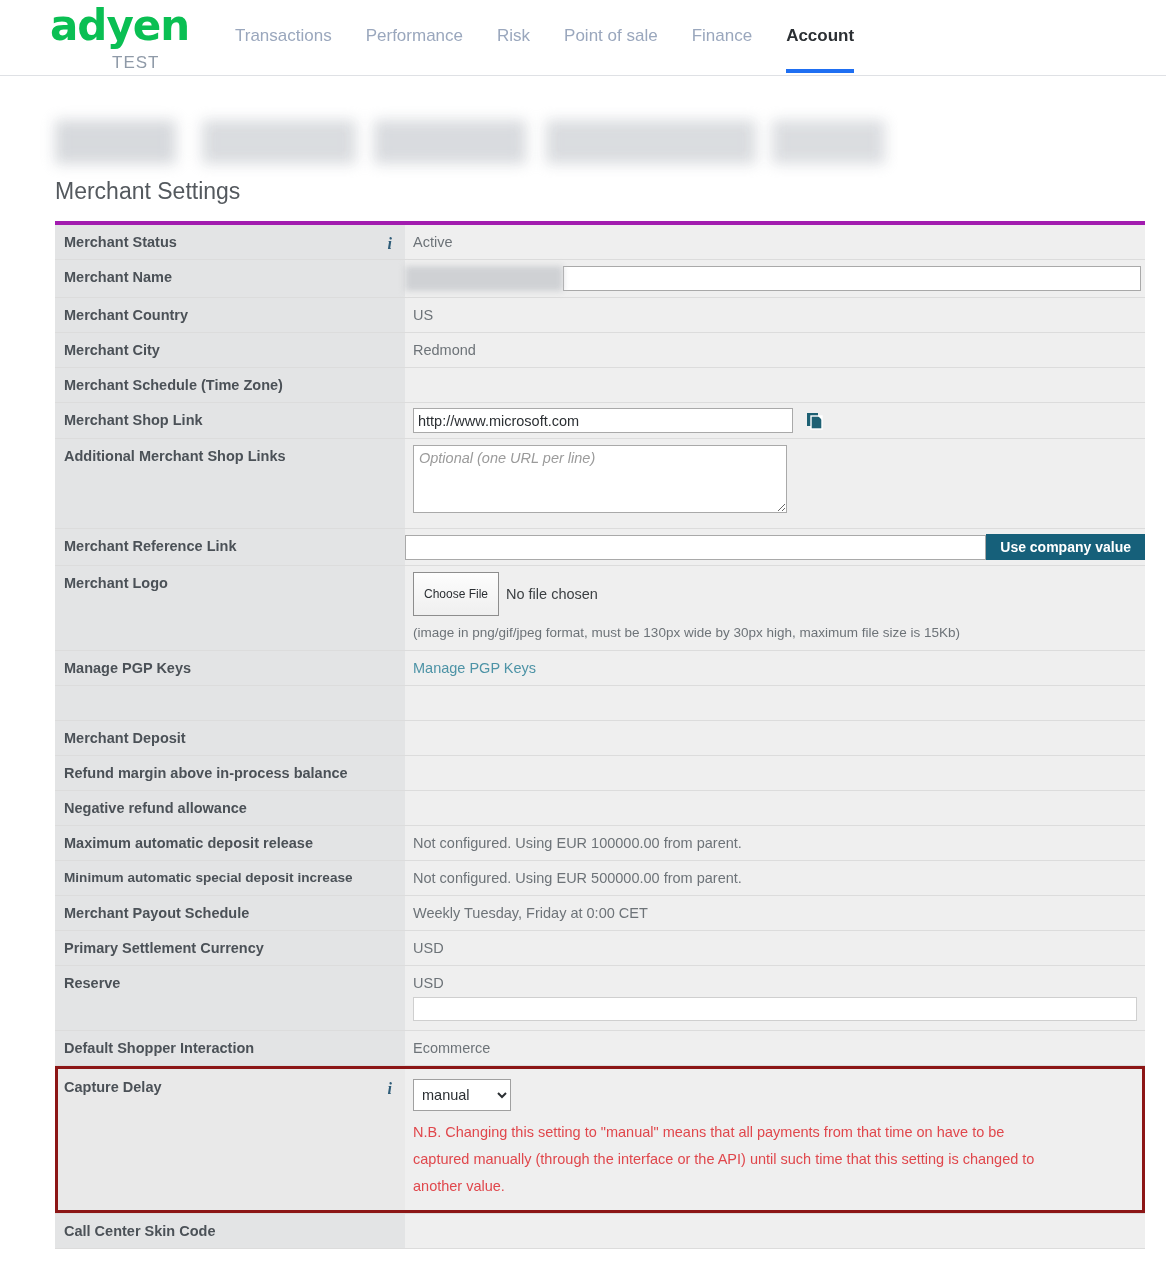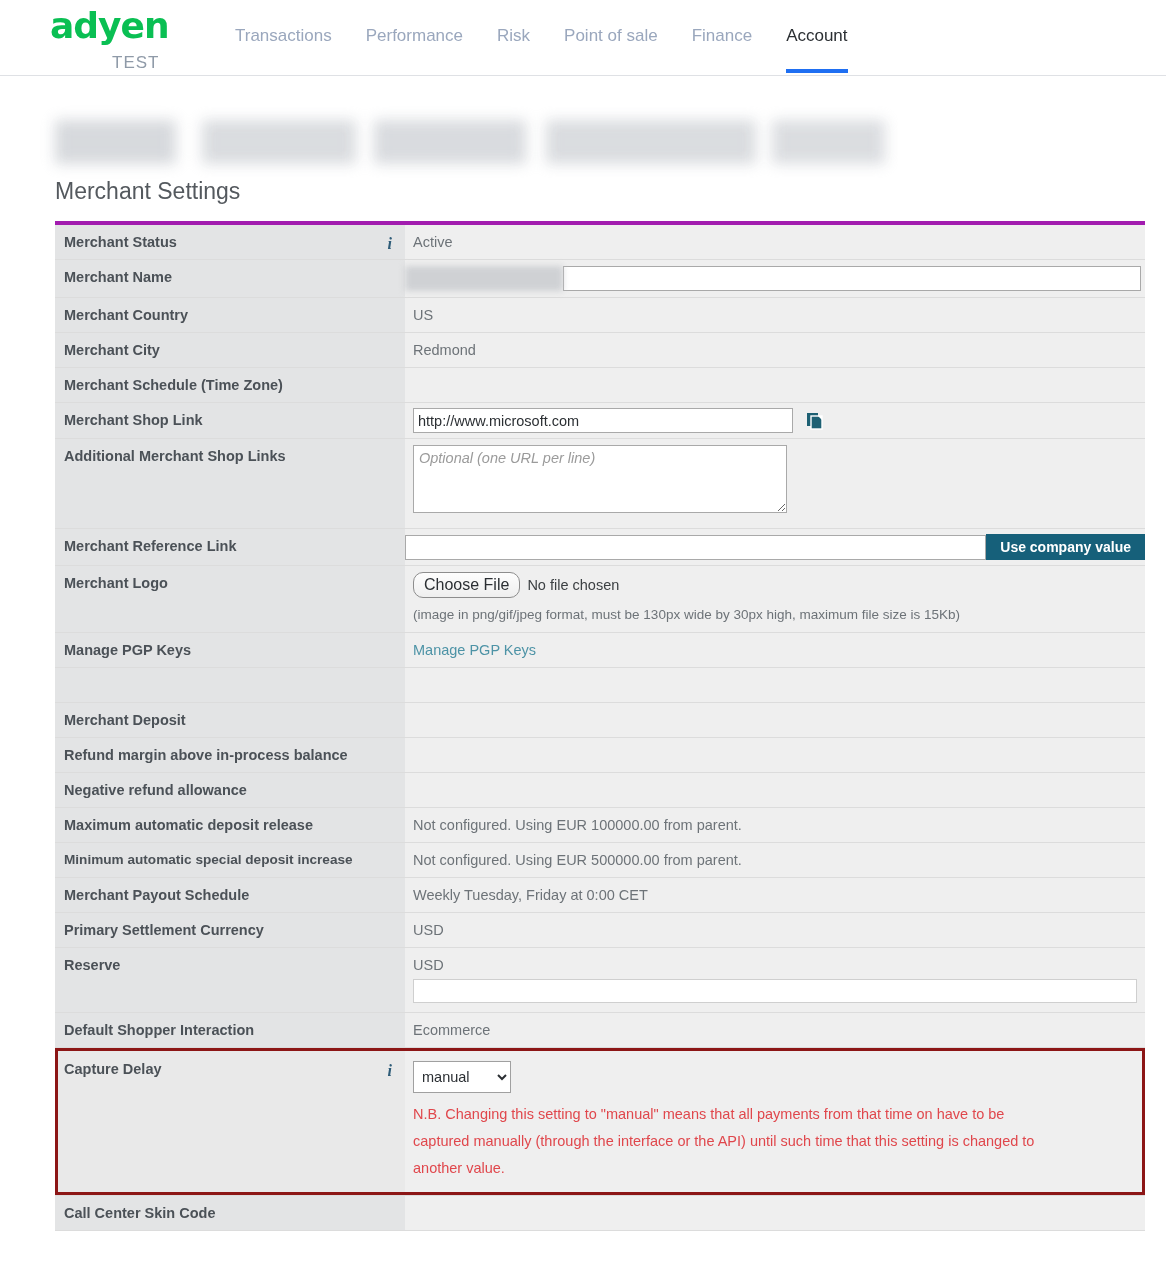--- a/index.html
+++ b/index.html
@@ -19,21 +19,21 @@
     display:flex;align-items:flex-start;
     background:#fff;
   }
   .logo-wrap{
     width:180px;padding-left:50px;padding-top:8px;
     box-sizing:border-box;
     display:flex;flex-direction:column;align-items:flex-start;
   }
   .logo-mark{
     font-family:"DejaVu Sans",sans-serif;
-    font-size:36px;line-height:36px;
+    font-size:42px;line-height:36px;
     font-weight:700;color:#0abf53;
     letter-spacing:-1px;
   }
   .logo-sub{
     font-size:17px;line-height:18px;
     color:#8f9aa8;letter-spacing:1px;
     margin-top:10px;margin-left:62px;
   }
   .nav{
     display:flex;align-items:center;
@@ -43,21 +43,21 @@
     font-size:17px;
     color:#9aa7bd;
     padding:0 17px;
     height:72px;
     display:flex;align-items:center;
     cursor:pointer;
     white-space:nowrap;
     position:relative;
   }
   .nav-item.active{
-    color:#2b2f33;font-weight:400;
+    color:#2b2f33;font-weight:700;
   }
   .nav-item.active::after{
     content:"";
     position:absolute;left:17px;right:17px;bottom:-1px;
     height:4px;background:#1f6ff2;
   }
 
   
   .page-wrap{padding:0 0 0 0;}
   .redacted-title{
@@ -165,22 +165,22 @@
     height:26px;
     cursor:pointer;
     font-family:"Liberation Sans",sans-serif;
     white-space:nowrap;
   }
 
   .file-row{display:flex;align-items:center;gap:7px;}
   .choose-file{
     border:1px solid #8d8d8d;
     background:linear-gradient(#fdfdfd,#efefef);
-    font-size:16px;color:#2b2f33;
-    padding:3px 10px;border-radius:10px;cursor:pointer;
+    font-size:12px;color:#2b2f33;
+    padding:14px 10px;border-radius:0;cursor:pointer;
     font-family:"Liberation Sans",sans-serif;
   }
   .file-none{font-size:14.5px;color:#3c4043;}
   .file-hint{font-size:13.5px;color:#6d7378;margin-top:9px;}
 
   a.link{color:#4d93a6;text-decoration:none;font-size:14.5px;cursor:pointer;}
 
   .blank-input-row{
     background:#fff;border:1px solid #cfcfcf;
     height:22px;margin-top:6px;

